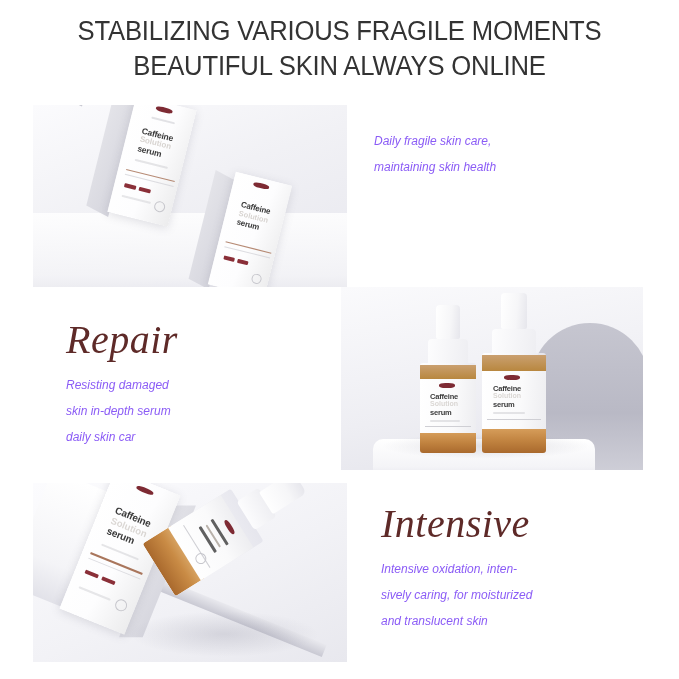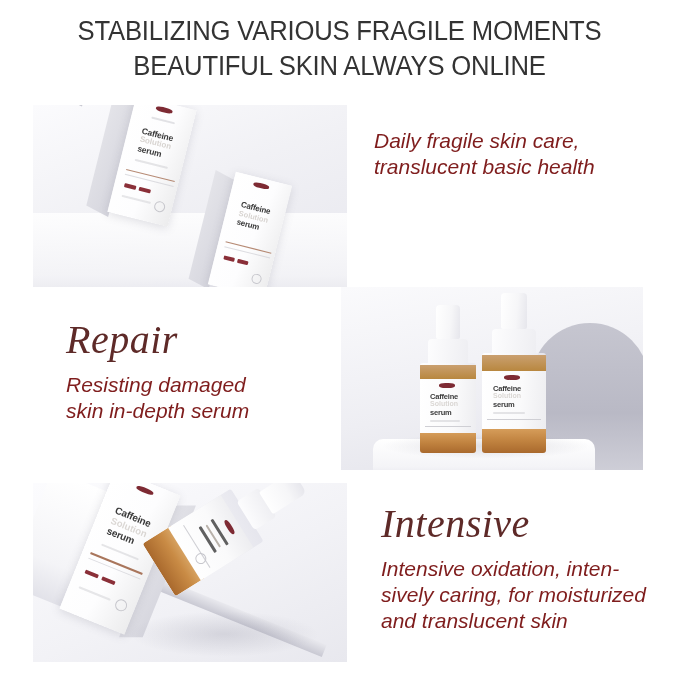--- a/index.html
+++ b/index.html
@@ -44,22 +44,22 @@
     font-size: 40px;
     line-height: 44px;
     letter-spacing: 0.5px;
     margin: 0 0 10px 0;
     white-space: nowrap;
   }
   .block .body {
     font-family: "Liberation Sans", sans-serif;
     font-style: italic;
     font-weight: 400;
-    color: #7f1d1d;
-    font-size: 21px;
+    color: #8b5cf6;
+    font-size: 12px;
     line-height: 26px;
   }
   .block .body span { display: block; white-space: nowrap; }
 
   #block-daily     { left: 374px; top: 128px;  width: 300px; }
   #block-repair    { left: 66px;  top: 318px;  width: 270px; }
   #block-intensive { left: 374px; top: 502px;  width: 300px; margin-left: 7px; }
 
   
   .photo {
@@ -306,29 +306,30 @@
     <div class="neck" style="left:102px; top:14px; width:26px; height:34px; border-radius:4px;"></div>
     <div class="cap" style="left:126px; top:18px; width:40px; height:26px; border-radius:2px 6px 6px 2px;"></div>
   </div>
 
   <div class="shadow-soft" style="left:96px; top:128px; width:190px; height:46px;"></div>
 </div>
 
 <div class="block" id="block-daily">
   <div class="body">
     <span>Daily fragile skin care,</span>
-    <span>translucent basic health</span>
+    <span>maintaining skin health</span>
   </div>
 </div>
 
 <div class="block" id="block-repair">
   <div class="kicker">Repair</div>
   <div class="body">
     <span>Resisting damaged</span>
     <span>skin in-depth serum</span>
+    <span>daily skin car</span>
   </div>
 </div>
 
 <div class="block" id="block-intensive">
   <div class="kicker">Intensive</div>
   <div class="body">
     <span>Intensive oxidation, inten-</span>
     <span>sively caring, for moisturized</span>
     <span>and translucent skin</span>
   </div>

